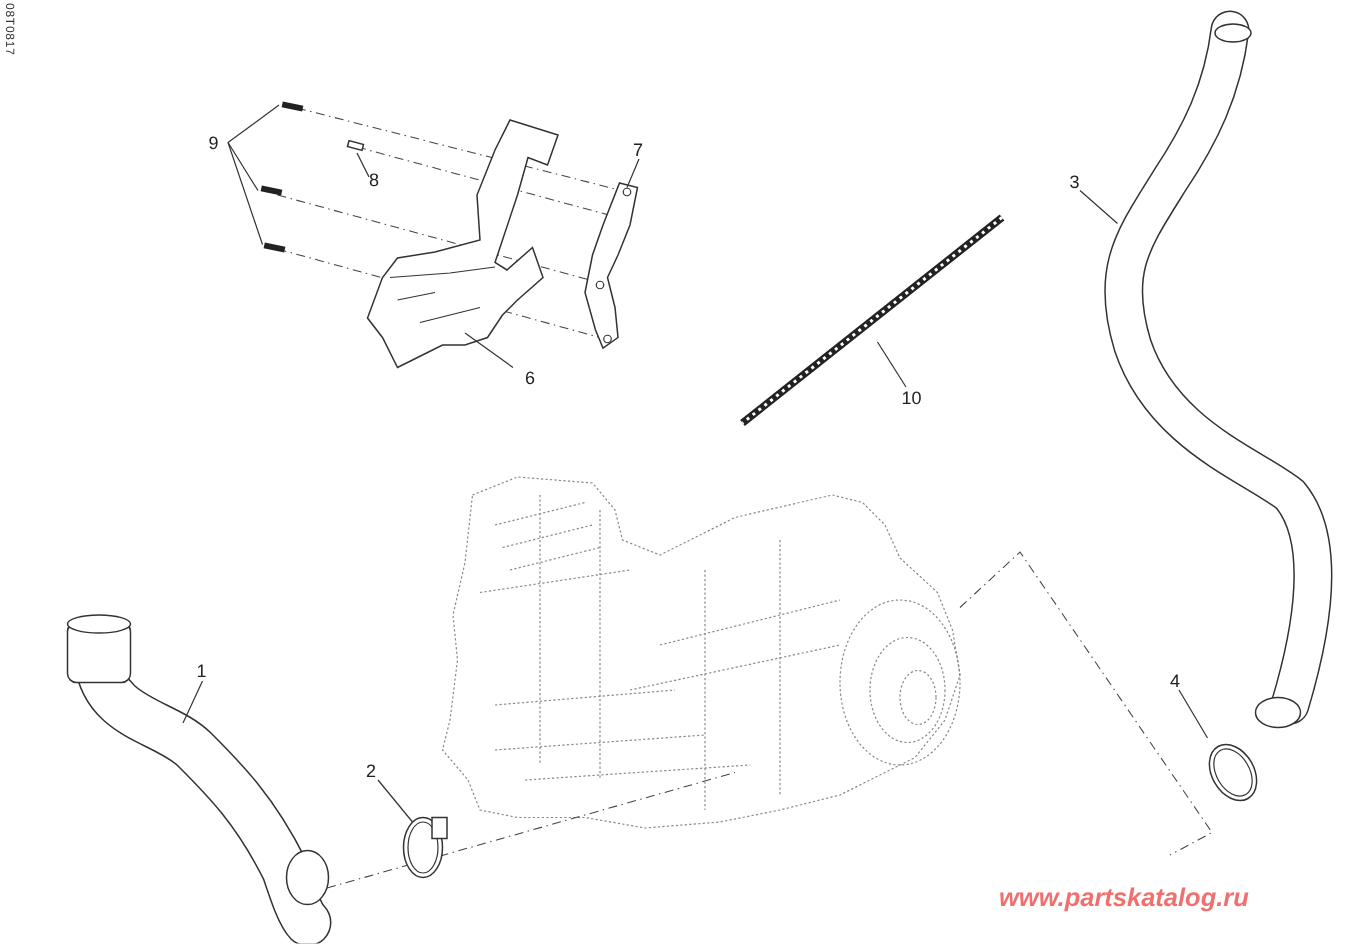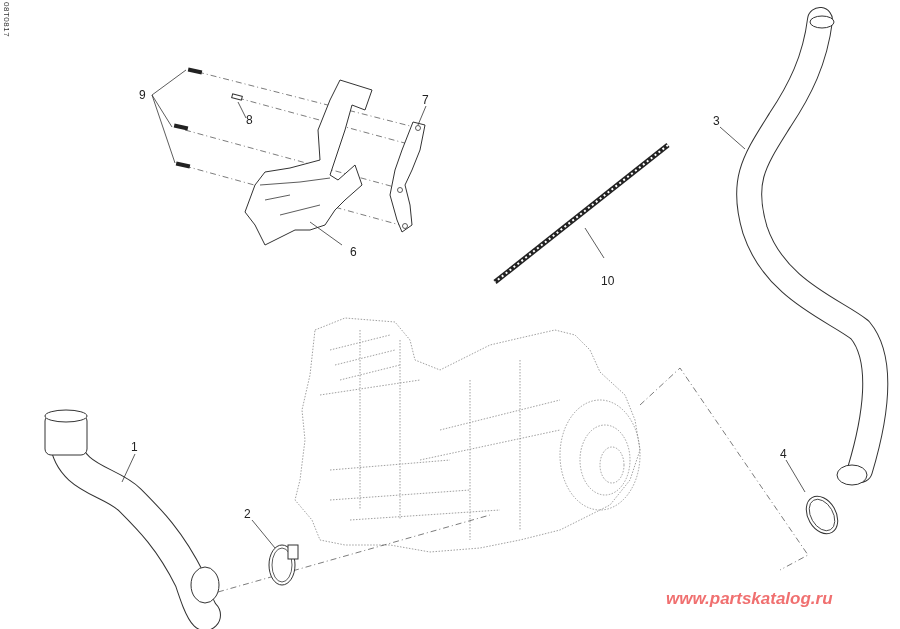--- a/index.html
+++ b/index.html
@@ -108,16 +108,16 @@
   <span class="code">08T0817</span>
 
   <span class="callout" style="left:131px;top:441px;">1</span>
   <span class="callout" style="left:244px;top:508px;">2</span>
   <span class="callout" style="left:713px;top:115px;">3</span>
   <span class="callout" style="left:780px;top:448px;">4</span>
   <span class="callout" style="left:350px;top:246px;">6</span>
   <span class="callout" style="left:422px;top:94px;">7</span>
   <span class="callout" style="left:246px;top:114px;">8</span>
   <span class="callout" style="left:139px;top:89px;">9</span>
-  <span class="callout" style="left:601px;top:275px;">10</span>
+  <span class="callout" style="left:601px;top:259px;">10</span>
 
   <span class="watermark">www.partskatalog.ru</span>
 </div>
 
 </body></html>

